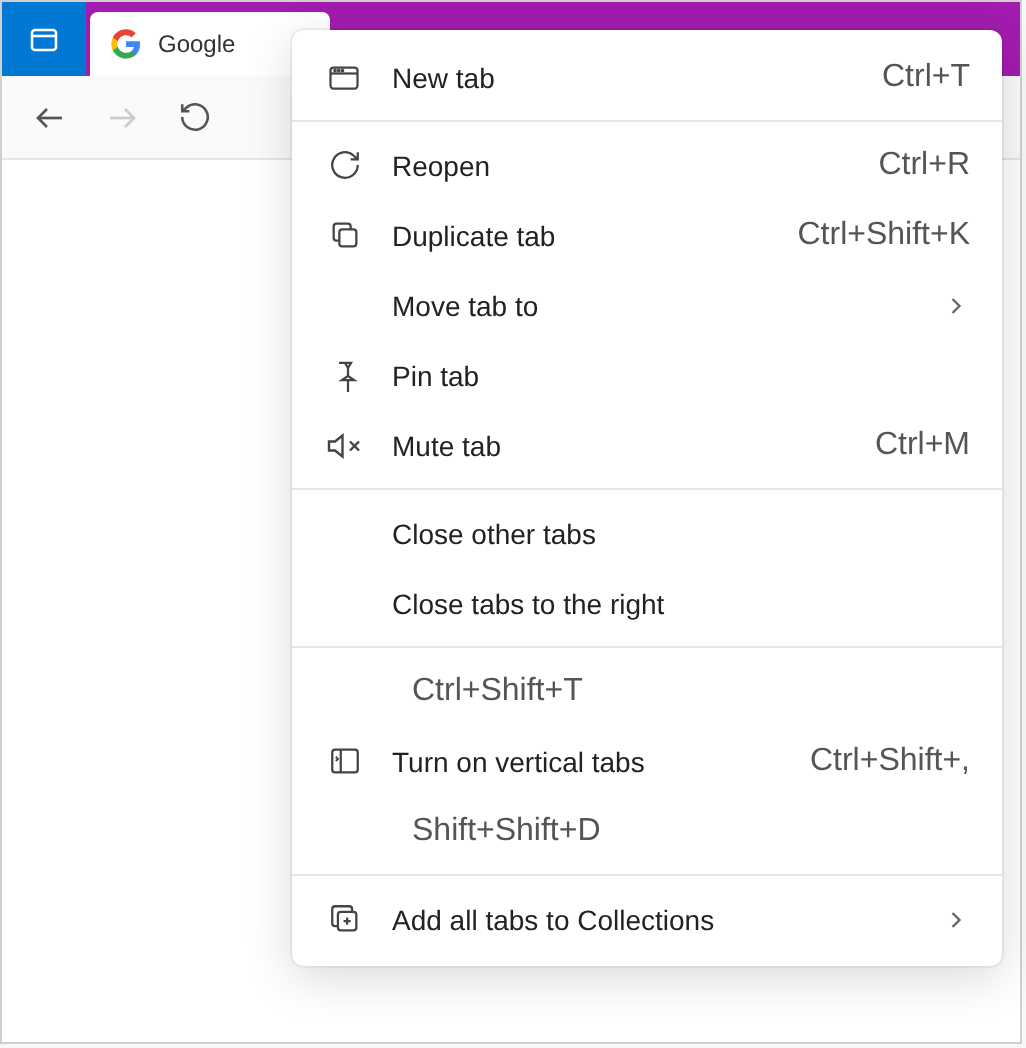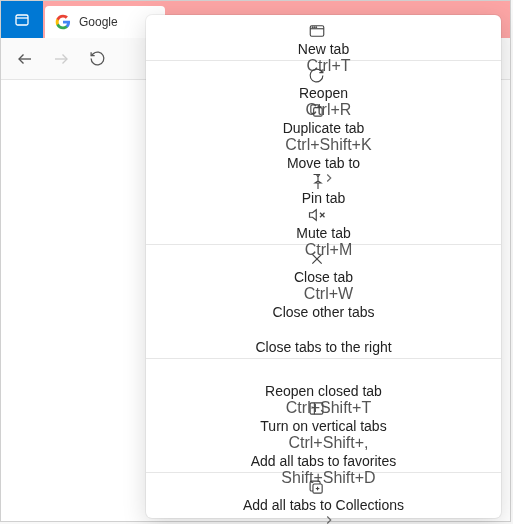--- a/index.html
+++ b/index.html
@@ -18,21 +18,21 @@
     }
     .window {
       background: #fff;
       border: 1px solid #d0d0d0;
       width: 511px;
       height: 522px;
       position: relative;
     }
     .titlebar {
       height: 37px;
-      background: #fca5a5;
+      background: #a21caf;
       display: flex;
       align-items: flex-end;
     }
     .tab-list-btn {
       width: 42px;
       height: 37px;
       display: flex;
       align-items: center;
       justify-content: center;
       background: #0078d4;
@@ -85,21 +85,20 @@
       box-shadow: 0 6px 24px rgba(0,0,0,0.15), 0 0 0 1px rgba(0,0,0,0.05);
       padding: 6px 0;
     }
     .menu-item {
       display: flex;
       align-items: center;
       height: 35px;
       padding: 0 16px;
       color: #222;
       cursor: pointer;
-      flex-direction: column;
     }
     .menu-icon {
       width: 20px;
       height: 20px;
       display: flex;
       align-items: center;
       justify-content: center;
       margin-right: 14px;
       flex-shrink: 0;
       color: #444;
@@ -244,64 +243,52 @@
         <line x1="22" y1="9" x2="16" y2="15"></line>
         <line x1="16" y1="9" x2="22" y2="15"></line>
       </svg>
     </span>
     <span class="menu-label">Mute tab</span>
     <span class="menu-shortcut">Ctrl+M</span>
   </div>
 
   <div class="menu-separator"></div>
 
-  <div class="menu-item">
-    <span class="menu-icon">
-      <svg width="16" height="16" viewBox="0 0 24 24" fill="none" stroke="currentColor" stroke-width="1.8">
-        <line x1="5" y1="5" x2="19" y2="19"></line>
-        <line x1="19" y1="5" x2="5" y2="19"></line>
-      </svg>
-    </span>
-    <span class="menu-label">Close tab</span>
-    <span class="menu-shortcut">Ctrl+W</span>
-  </div>
 
   <div class="menu-item">
     <span class="menu-icon empty"></span>
     <span class="menu-label">Close other tabs</span>
   </div>
 
   <div class="menu-item">
     <span class="menu-icon empty"></span>
     <span class="menu-label">Close tabs to the right</span>
   </div>
 
   <div class="menu-separator"></div>
 
   <div class="menu-item">
     <span class="menu-icon empty"></span>
-    <span class="menu-label">Reopen closed tab</span>
     <span class="menu-shortcut">Ctrl+Shift+T</span>
   </div>
 
   <div class="menu-item">
     <span class="menu-icon">
       <svg width="17" height="17" viewBox="0 0 24 24" fill="none" stroke="currentColor" stroke-width="1.6">
         <rect x="3" y="4" width="18" height="16" rx="2"></rect>
         <line x1="9" y1="4" x2="9" y2="20"></line>
         <polyline points="5.5 9 7 10.5 5.5 12" fill="none" stroke-width="1.3"></polyline>
       </svg>
     </span>
     <span class="menu-label">Turn on vertical tabs</span>
     <span class="menu-shortcut">Ctrl+Shift+,</span>
   </div>
 
   <div class="menu-item">
     <span class="menu-icon empty"></span>
-    <span class="menu-label">Add all tabs to favorites</span>
     <span class="menu-shortcut">Shift+Shift+D</span>
   </div>
 
   <div class="menu-separator"></div>
 
   <div class="menu-item">
     <span class="menu-icon">
       <svg width="17" height="17" viewBox="0 0 24 24" fill="none" stroke="currentColor" stroke-width="1.6">
         <rect x="7" y="7" width="13" height="13" rx="2"></rect>
         <path d="M7 17H5a2 2 0 0 1-2-2V5a2 2 0 0 1 2-2h10a2 2 0 0 1 2 2v2"></path>

